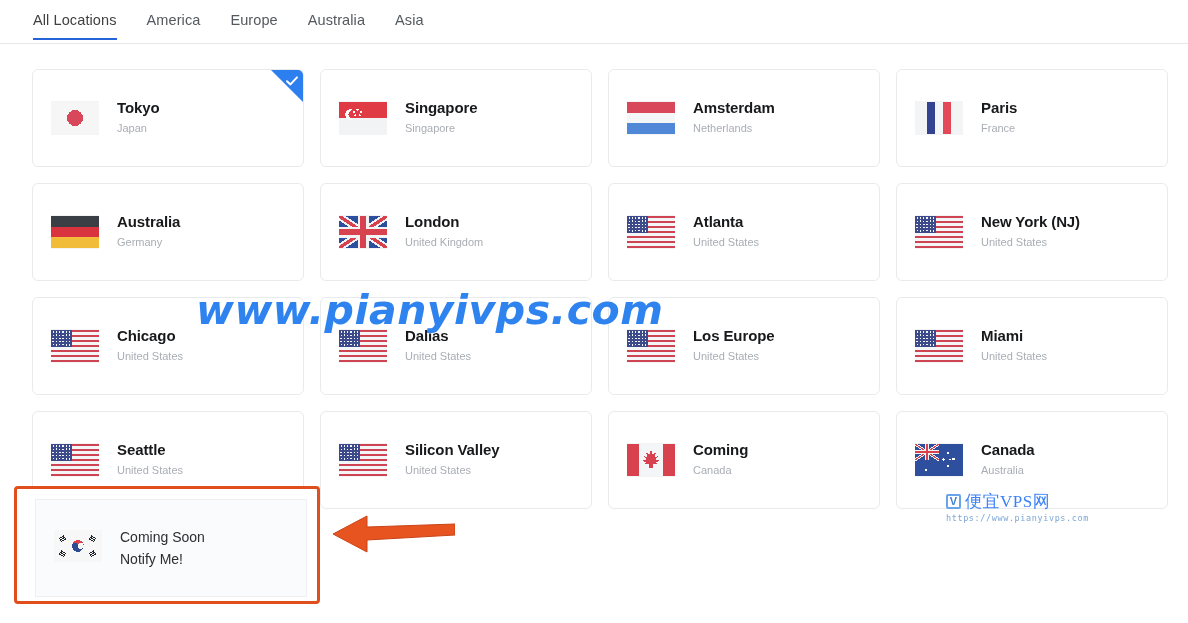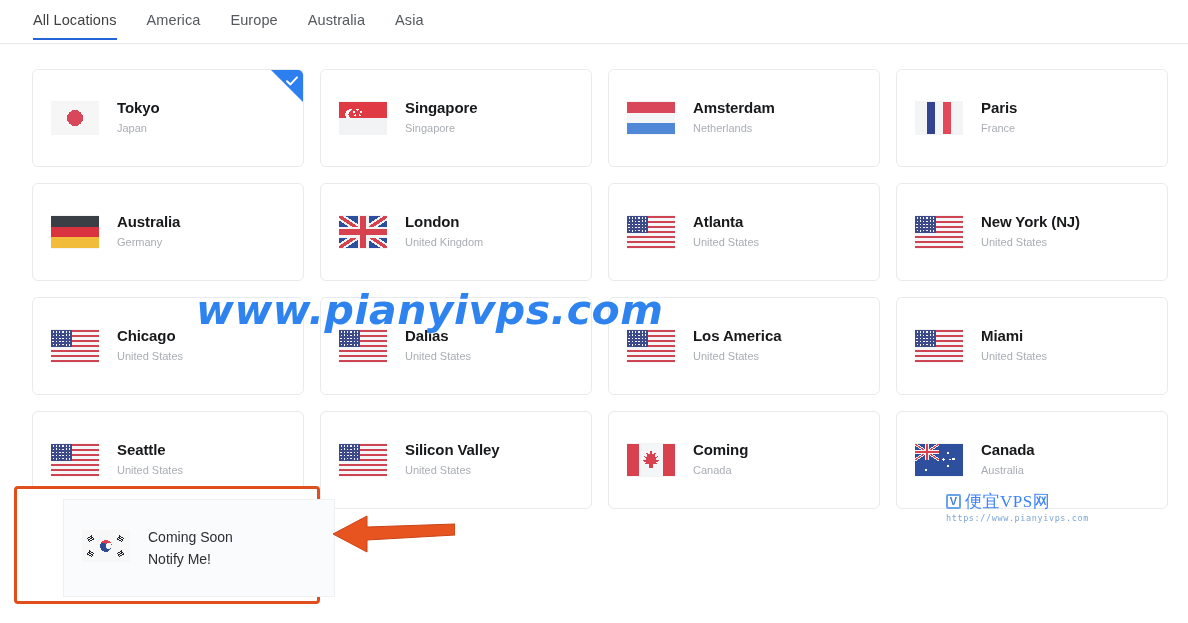--- a/index.html
+++ b/index.html
@@ -84,21 +84,20 @@
     width: 306px; height: 118px;
     border: 3px solid #e04e1c; border-radius: 4px;
     background: #ffffff;
   }
   .soon-card {
     position: absolute; left: 18px; top: 10px;
     width: 272px; height: 98px;
     background: #fafbfc; border: 1px solid #eef0f2;
     display: flex; align-items: center; padding-left: 18px;
     cursor: pointer;
-    margin-left: 28px;
   }
   .soon-card .meta { margin-left: 18px; }
   .soon-line {
     font-size: 14px; color: #2b2f33; line-height: 22px;
   }
 
   
   .arrow { position: absolute; left: 333px; top: 508px; width: 122px; height: 50px; }
 
   
@@ -493,21 +492,21 @@
             <circle cx="18.7" cy="11.600000000000001" r="0.78" fill="#f3f4f8"></circle>
             <circle cx="2.2" cy="14.8" r="0.78" fill="#f3f4f8"></circle>
             <circle cx="5.5" cy="14.8" r="0.78" fill="#f3f4f8"></circle>
             <circle cx="8.8" cy="14.8" r="0.78" fill="#f3f4f8"></circle>
             <circle cx="12.099999999999998" cy="14.8" r="0.78" fill="#f3f4f8"></circle>
             <circle cx="15.399999999999999" cy="14.8" r="0.78" fill="#f3f4f8"></circle>
             <circle cx="18.7" cy="14.8" r="0.78" fill="#f3f4f8"></circle>
           </svg>
         </div>
         <div class="meta">
-          <div class="city">Los America</div>
+          <div class="city">Los Europe</div>
           <div class="country">United States</div>
         </div>
       </div>
       <div class="card">
         <div class="flagbox">
           <svg width="48" height="32" viewBox="0 0 48 32" shape-rendering="crispEdges">
             <rect y="0" width="48" height="2.4615384615384617" fill="#cf4453"></rect>
             <rect y="2.4615384615384617" width="48" height="2.4615384615384617" fill="#f4f5f7"></rect>
             <rect y="4.923076923076923" width="48" height="2.4615384615384617" fill="#cf4453"></rect>
             <rect y="7.384615384615385" width="48" height="2.4615384615384617" fill="#f4f5f7"></rect>

